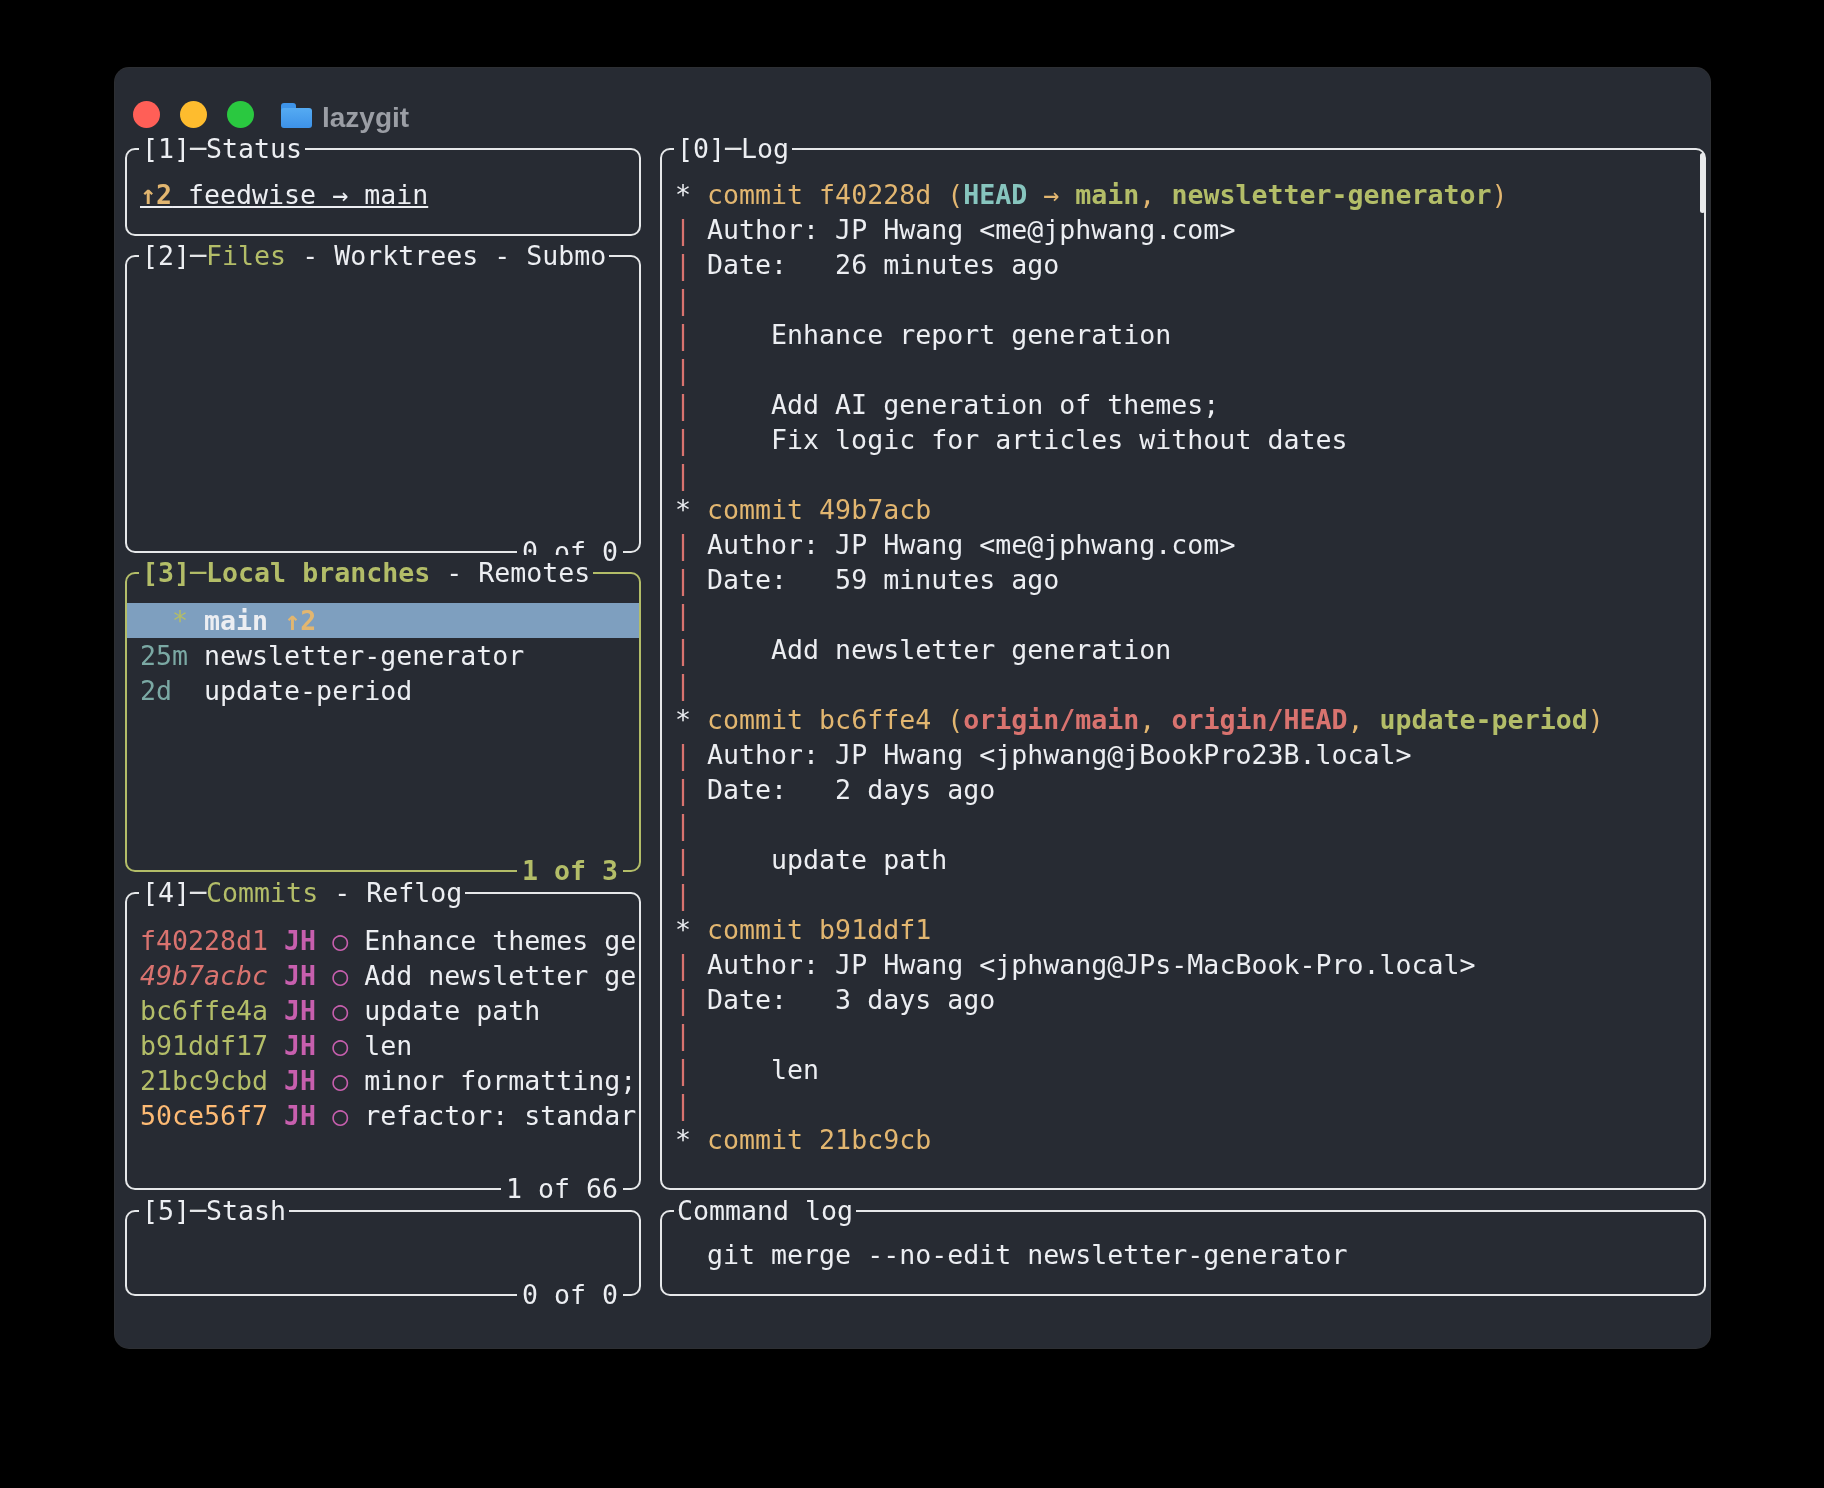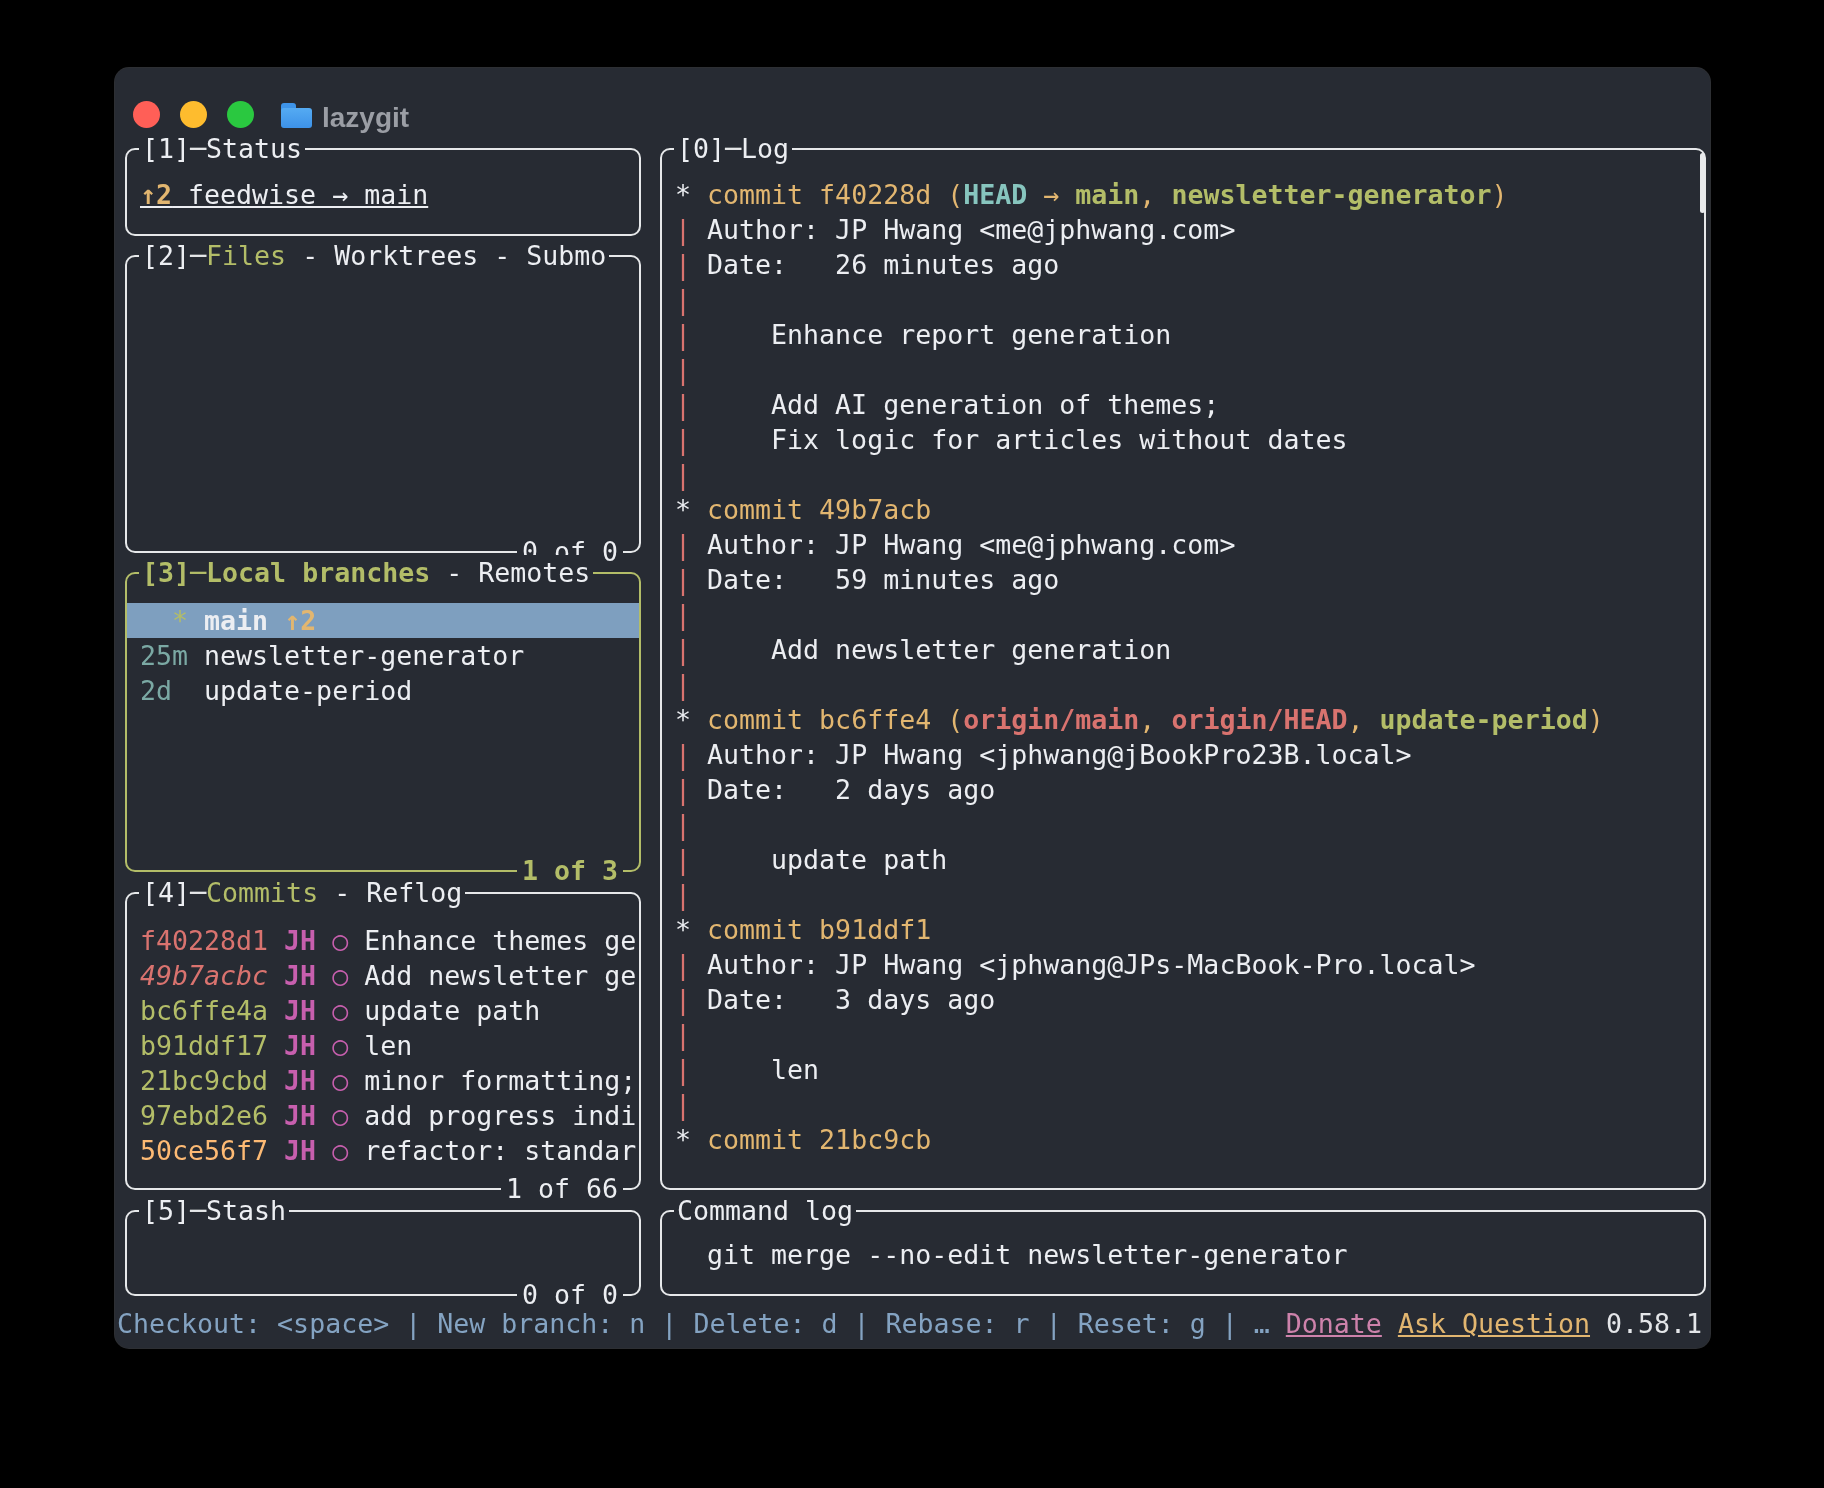--- a/index.html
+++ b/index.html
@@ -88,21 +88,20 @@
   </section>
 
   <section class="panel" id="p-commits">
     <span class="ptitle"><span style="color: rgb(236, 238, 242);">[4]</span><span style="color: rgb(230, 232, 234);">─</span><span style="color: rgb(179, 189, 104);">Commits</span><span style="color: rgb(236, 238, 242);"> - Reflog</span></span>
     <div class="rows">
         <div class="row"><span style="color: rgb(217, 115, 111);">f40228d1</span><span style="color: rgb(236, 238, 242);"> </span><span style="color: rgb(199, 95, 174); font-weight: bold;">JH</span><span style="color: rgb(236, 238, 242);"> </span><span style="color: rgb(199, 95, 174);">○</span><span style="color: rgb(236, 238, 242);"> Enhance themes ge</span></div>
         <div class="row"><span style="color: rgb(217, 115, 111); font-style: italic;">49b7acbc</span><span style="color: rgb(236, 238, 242);"> </span><span style="color: rgb(199, 95, 174); font-weight: bold;">JH</span><span style="color: rgb(236, 238, 242);"> </span><span style="color: rgb(199, 95, 174);">○</span><span style="color: rgb(236, 238, 242);"> Add newsletter ge</span></div>
         <div class="row"><span style="color: rgb(179, 189, 104);">bc6ffe4a</span><span style="color: rgb(236, 238, 242);"> </span><span style="color: rgb(199, 95, 174); font-weight: bold;">JH</span><span style="color: rgb(236, 238, 242);"> </span><span style="color: rgb(199, 95, 174);">○</span><span style="color: rgb(236, 238, 242);"> update path</span></div>
         <div class="row"><span style="color: rgb(179, 189, 104);">b91ddf17</span><span style="color: rgb(236, 238, 242);"> </span><span style="color: rgb(199, 95, 174); font-weight: bold;">JH</span><span style="color: rgb(236, 238, 242);"> </span><span style="color: rgb(199, 95, 174);">○</span><span style="color: rgb(236, 238, 242);"> len</span></div>
         <div class="row"><span style="color: rgb(179, 189, 104);">21bc9cbd</span><span style="color: rgb(236, 238, 242);"> </span><span style="color: rgb(199, 95, 174); font-weight: bold;">JH</span><span style="color: rgb(236, 238, 242);"> </span><span style="color: rgb(199, 95, 174);">○</span><span style="color: rgb(236, 238, 242);"> minor formatting;</span></div>
-        <div class="row"><span style="color: rgb(179, 189, 104);">97ebd2e6</span><span style="color: rgb(236, 238, 242);"> </span><span style="color: rgb(199, 95, 174); font-weight: bold;">JH</span><span style="color: rgb(236, 238, 242);"> </span><span style="color: rgb(199, 95, 174);">○</span><span style="color: rgb(236, 238, 242);"> add progress indi</span></div>
         <div class="row"><span style="color: #fdba74;">50ce56f7</span><span style="color: rgb(236, 238, 242);"> </span><span style="color: rgb(199, 95, 174); font-weight: bold;">JH</span><span style="color: rgb(236, 238, 242);"> </span><span style="color: rgb(199, 95, 174);">○</span><span style="color: rgb(236, 238, 242);"> refactor: standar</span></div>
       </div>
     <span class="pcount">1 of 66</span>
   </section>
 
   <section class="panel" id="p-stash">
     <span class="ptitle"><span style="color: rgb(236, 238, 242);">[5]</span><span style="color: rgb(230, 232, 234);">─</span><span style="color: rgb(236, 238, 242);">Stash</span></span>
     <span class="pcount">0 of 0</span>
   </section>
 
@@ -110,15 +109,14 @@
     <span class="ptitle"><span style="color: rgb(236, 238, 242);">[0]</span><span style="color: rgb(230, 232, 234);">─</span><span style="color: rgb(236, 238, 242);">Log</span></span>
     <div class="pcontent"><div class="tline"><span style="color: rgb(236, 238, 242);">* </span><span style="color: rgb(226, 182, 112);">commit f40228d (</span><span style="color: rgb(135, 197, 190); font-weight: bold;">HEAD</span><span style="color: rgb(226, 182, 112);"> → </span><span style="color: rgb(179, 189, 104); font-weight: bold;">main</span><span style="color: rgb(226, 182, 112);">, </span><span style="color: rgb(179, 189, 104); font-weight: bold;">newsletter-generator</span><span style="color: rgb(226, 182, 112);">)</span></div><div class="tline"><span style="color: rgb(217, 115, 111);">| </span><span style="color: rgb(236, 238, 242);">Author: JP Hwang &lt;me@jphwang.com&gt;</span></div><div class="tline"><span style="color: rgb(217, 115, 111);">| </span><span style="color: rgb(236, 238, 242);">Date:   26 minutes ago</span></div><div class="tline"><span style="color: rgb(217, 115, 111);">|</span></div><div class="tline"><span style="color: rgb(217, 115, 111);">|</span><span style="color: rgb(236, 238, 242);">     Enhance report generation</span></div><div class="tline"><span style="color: rgb(217, 115, 111);">|</span></div><div class="tline"><span style="color: rgb(217, 115, 111);">|</span><span style="color: rgb(236, 238, 242);">     Add AI generation of themes;</span></div><div class="tline"><span style="color: rgb(217, 115, 111);">|</span><span style="color: rgb(236, 238, 242);">     Fix logic for articles without dates</span></div><div class="tline"><span style="color: rgb(217, 115, 111);">|</span></div><div class="tline"><span style="color: rgb(236, 238, 242);">* </span><span style="color: rgb(226, 182, 112);">commit 49b7acb</span></div><div class="tline"><span style="color: rgb(217, 115, 111);">| </span><span style="color: rgb(236, 238, 242);">Author: JP Hwang &lt;me@jphwang.com&gt;</span></div><div class="tline"><span style="color: rgb(217, 115, 111);">| </span><span style="color: rgb(236, 238, 242);">Date:   59 minutes ago</span></div><div class="tline"><span style="color: rgb(217, 115, 111);">|</span></div><div class="tline"><span style="color: rgb(217, 115, 111);">|</span><span style="color: rgb(236, 238, 242);">     Add newsletter generation</span></div><div class="tline"><span style="color: rgb(217, 115, 111);">|</span></div><div class="tline"><span style="color: rgb(236, 238, 242);">* </span><span style="color: rgb(226, 182, 112);">commit bc6ffe4 (</span><span style="color: rgb(217, 115, 111); font-weight: bold;">origin/main</span><span style="color: rgb(226, 182, 112);">, </span><span style="color: rgb(217, 115, 111); font-weight: bold;">origin/HEAD</span><span style="color: rgb(226, 182, 112);">, </span><span style="color: rgb(179, 189, 104); font-weight: bold;">update-period</span><span style="color: rgb(226, 182, 112);">)</span></div><div class="tline"><span style="color: rgb(217, 115, 111);">| </span><span style="color: rgb(236, 238, 242);">Author: JP Hwang &lt;jphwang@jBookPro23B.local&gt;</span></div><div class="tline"><span style="color: rgb(217, 115, 111);">| </span><span style="color: rgb(236, 238, 242);">Date:   2 days ago</span></div><div class="tline"><span style="color: rgb(217, 115, 111);">|</span></div><div class="tline"><span style="color: rgb(217, 115, 111);">|</span><span style="color: rgb(236, 238, 242);">     update path</span></div><div class="tline"><span style="color: rgb(217, 115, 111);">|</span></div><div class="tline"><span style="color: rgb(236, 238, 242);">* </span><span style="color: rgb(226, 182, 112);">commit b91ddf1</span></div><div class="tline"><span style="color: rgb(217, 115, 111);">| </span><span style="color: rgb(236, 238, 242);">Author: JP Hwang &lt;jphwang@JPs-MacBook-Pro.local&gt;</span></div><div class="tline"><span style="color: rgb(217, 115, 111);">| </span><span style="color: rgb(236, 238, 242);">Date:   3 days ago</span></div><div class="tline"><span style="color: rgb(217, 115, 111);">|</span></div><div class="tline"><span style="color: rgb(217, 115, 111);">|</span><span style="color: rgb(236, 238, 242);">     len</span></div><div class="tline"><span style="color: rgb(217, 115, 111);">|</span></div><div class="tline"><span style="color: rgb(236, 238, 242);">* </span><span style="color: rgb(226, 182, 112);">commit 21bc9cb</span></div></div>
     <span class="scrollthumb"></span>
   </section>
 
   <section class="panel" id="p-cmdlog">
     <span class="ptitle"><span style="color: rgb(236, 238, 242);">Command log</span></span>
     <div class="pcontent"><div class="tline"><span style="color: rgb(236, 238, 242);">  git merge --no-edit newsletter-generator</span></div></div>
   </section>
 
-  <div class="statusbar"><span><span style="color: rgb(132, 163, 194);">Checkout: &lt;space&gt; | New branch: n | Delete: d | Rebase: r | Reset: g | … </span></span><a id="donate">Donate</a><a id="askq">Ask Question</a><span id="version">0.58.1</span></div>
 
 </div>
 
 </body></html>

